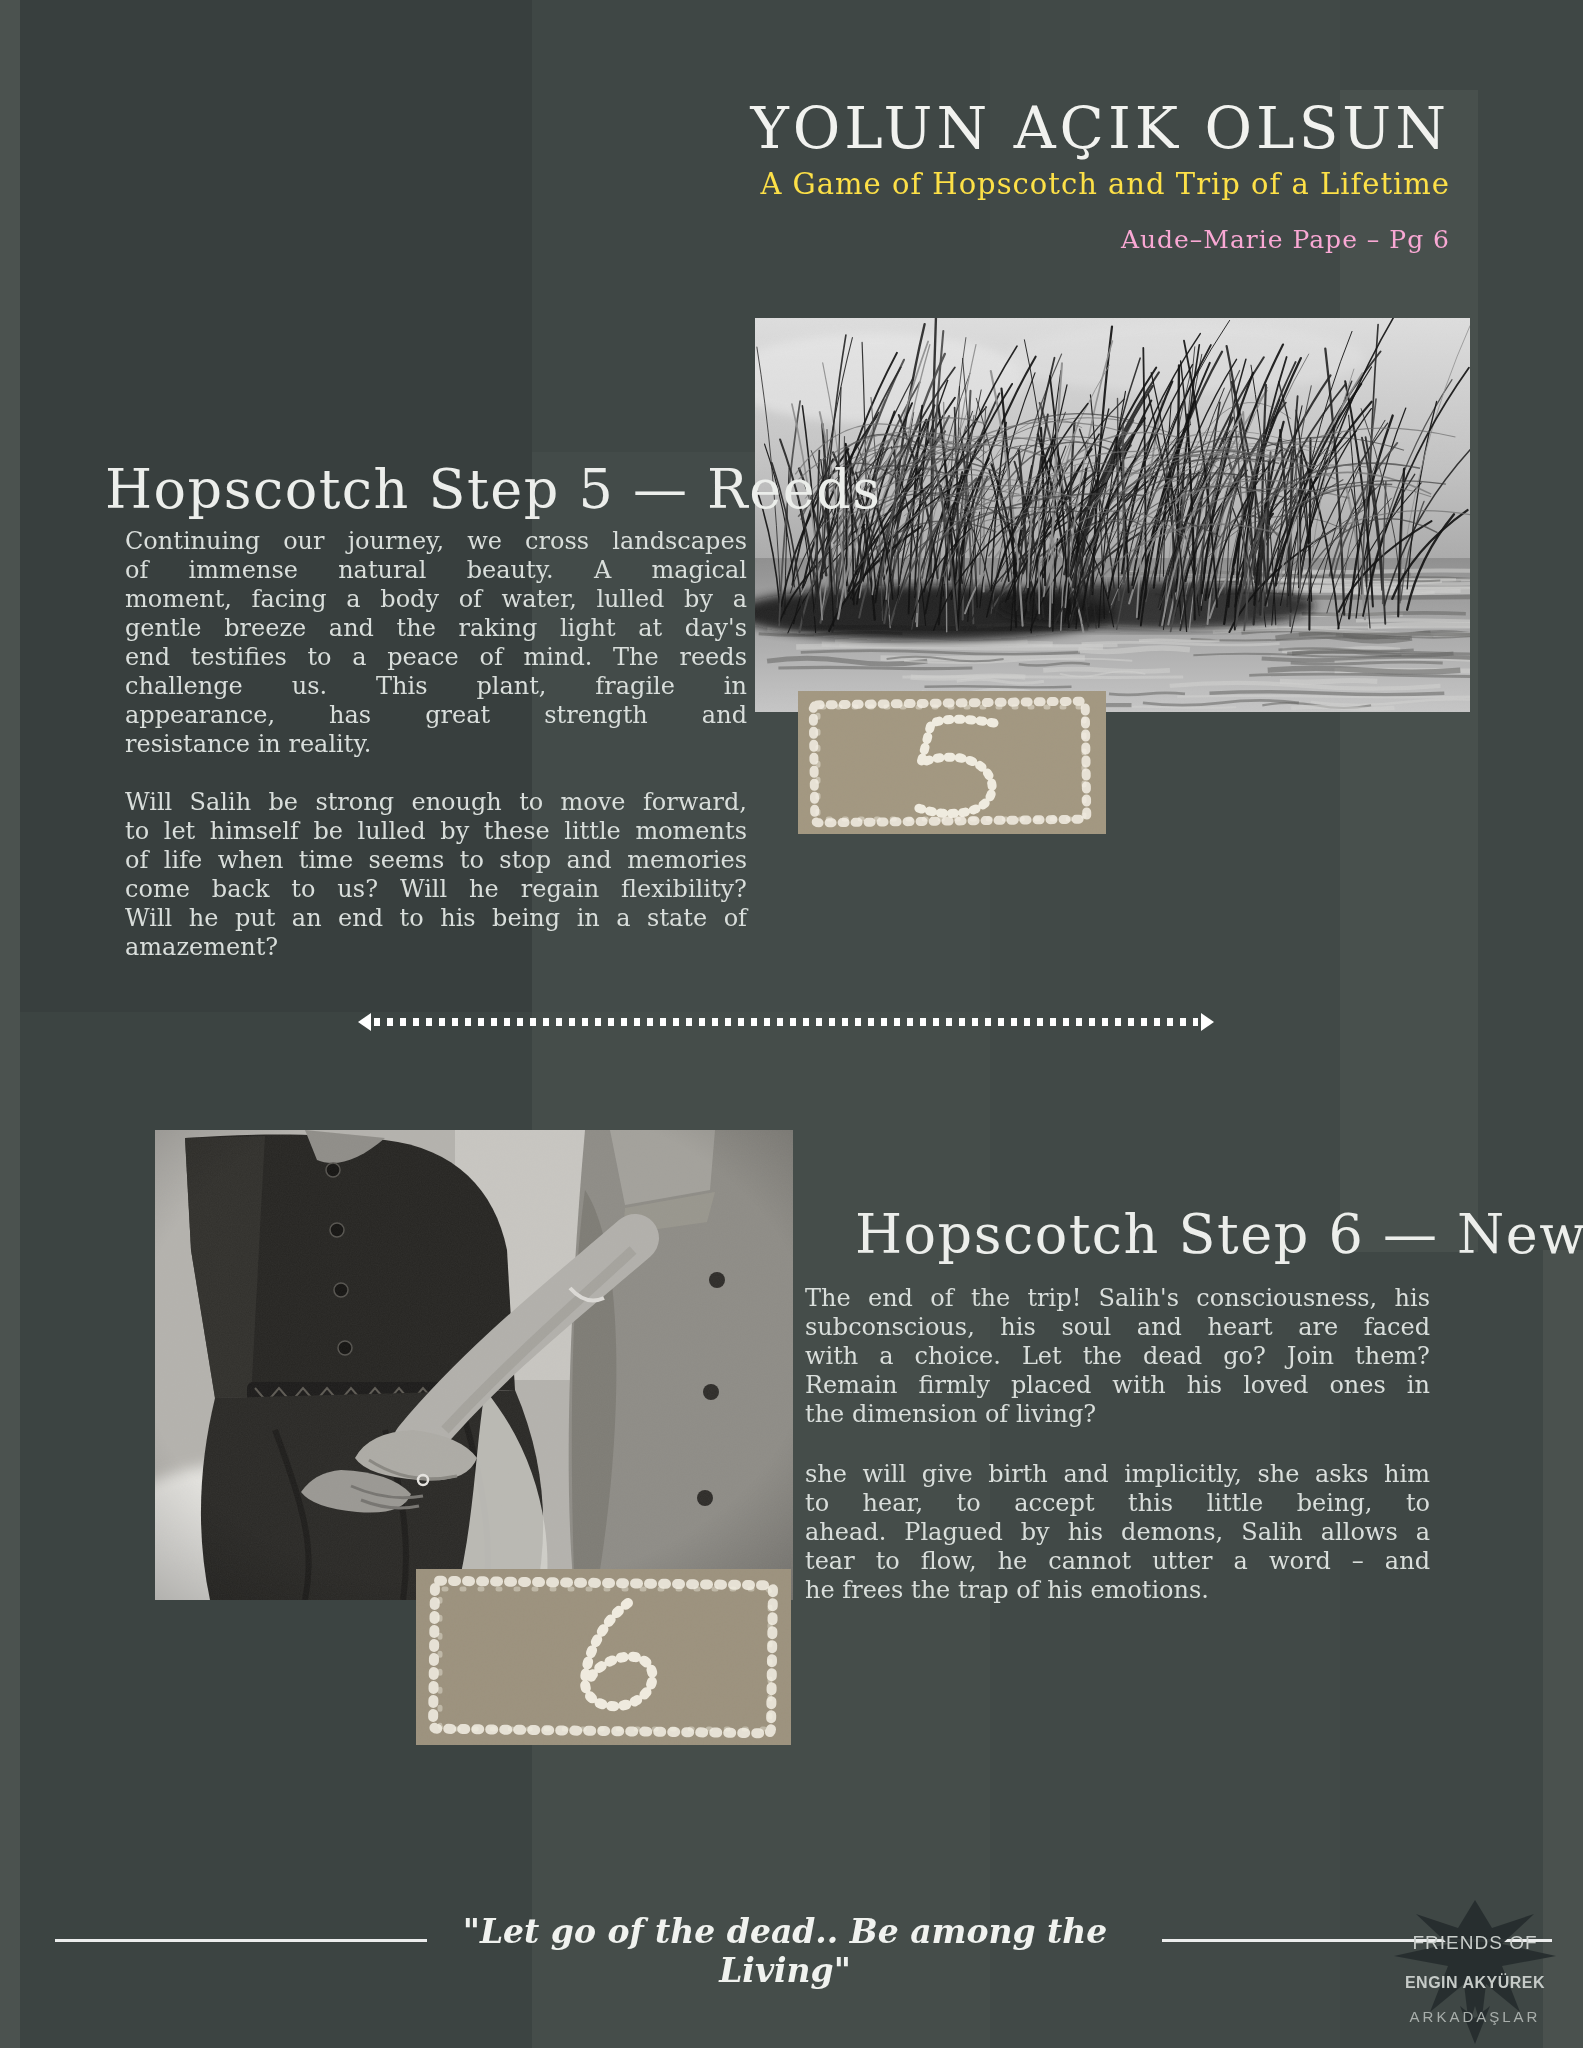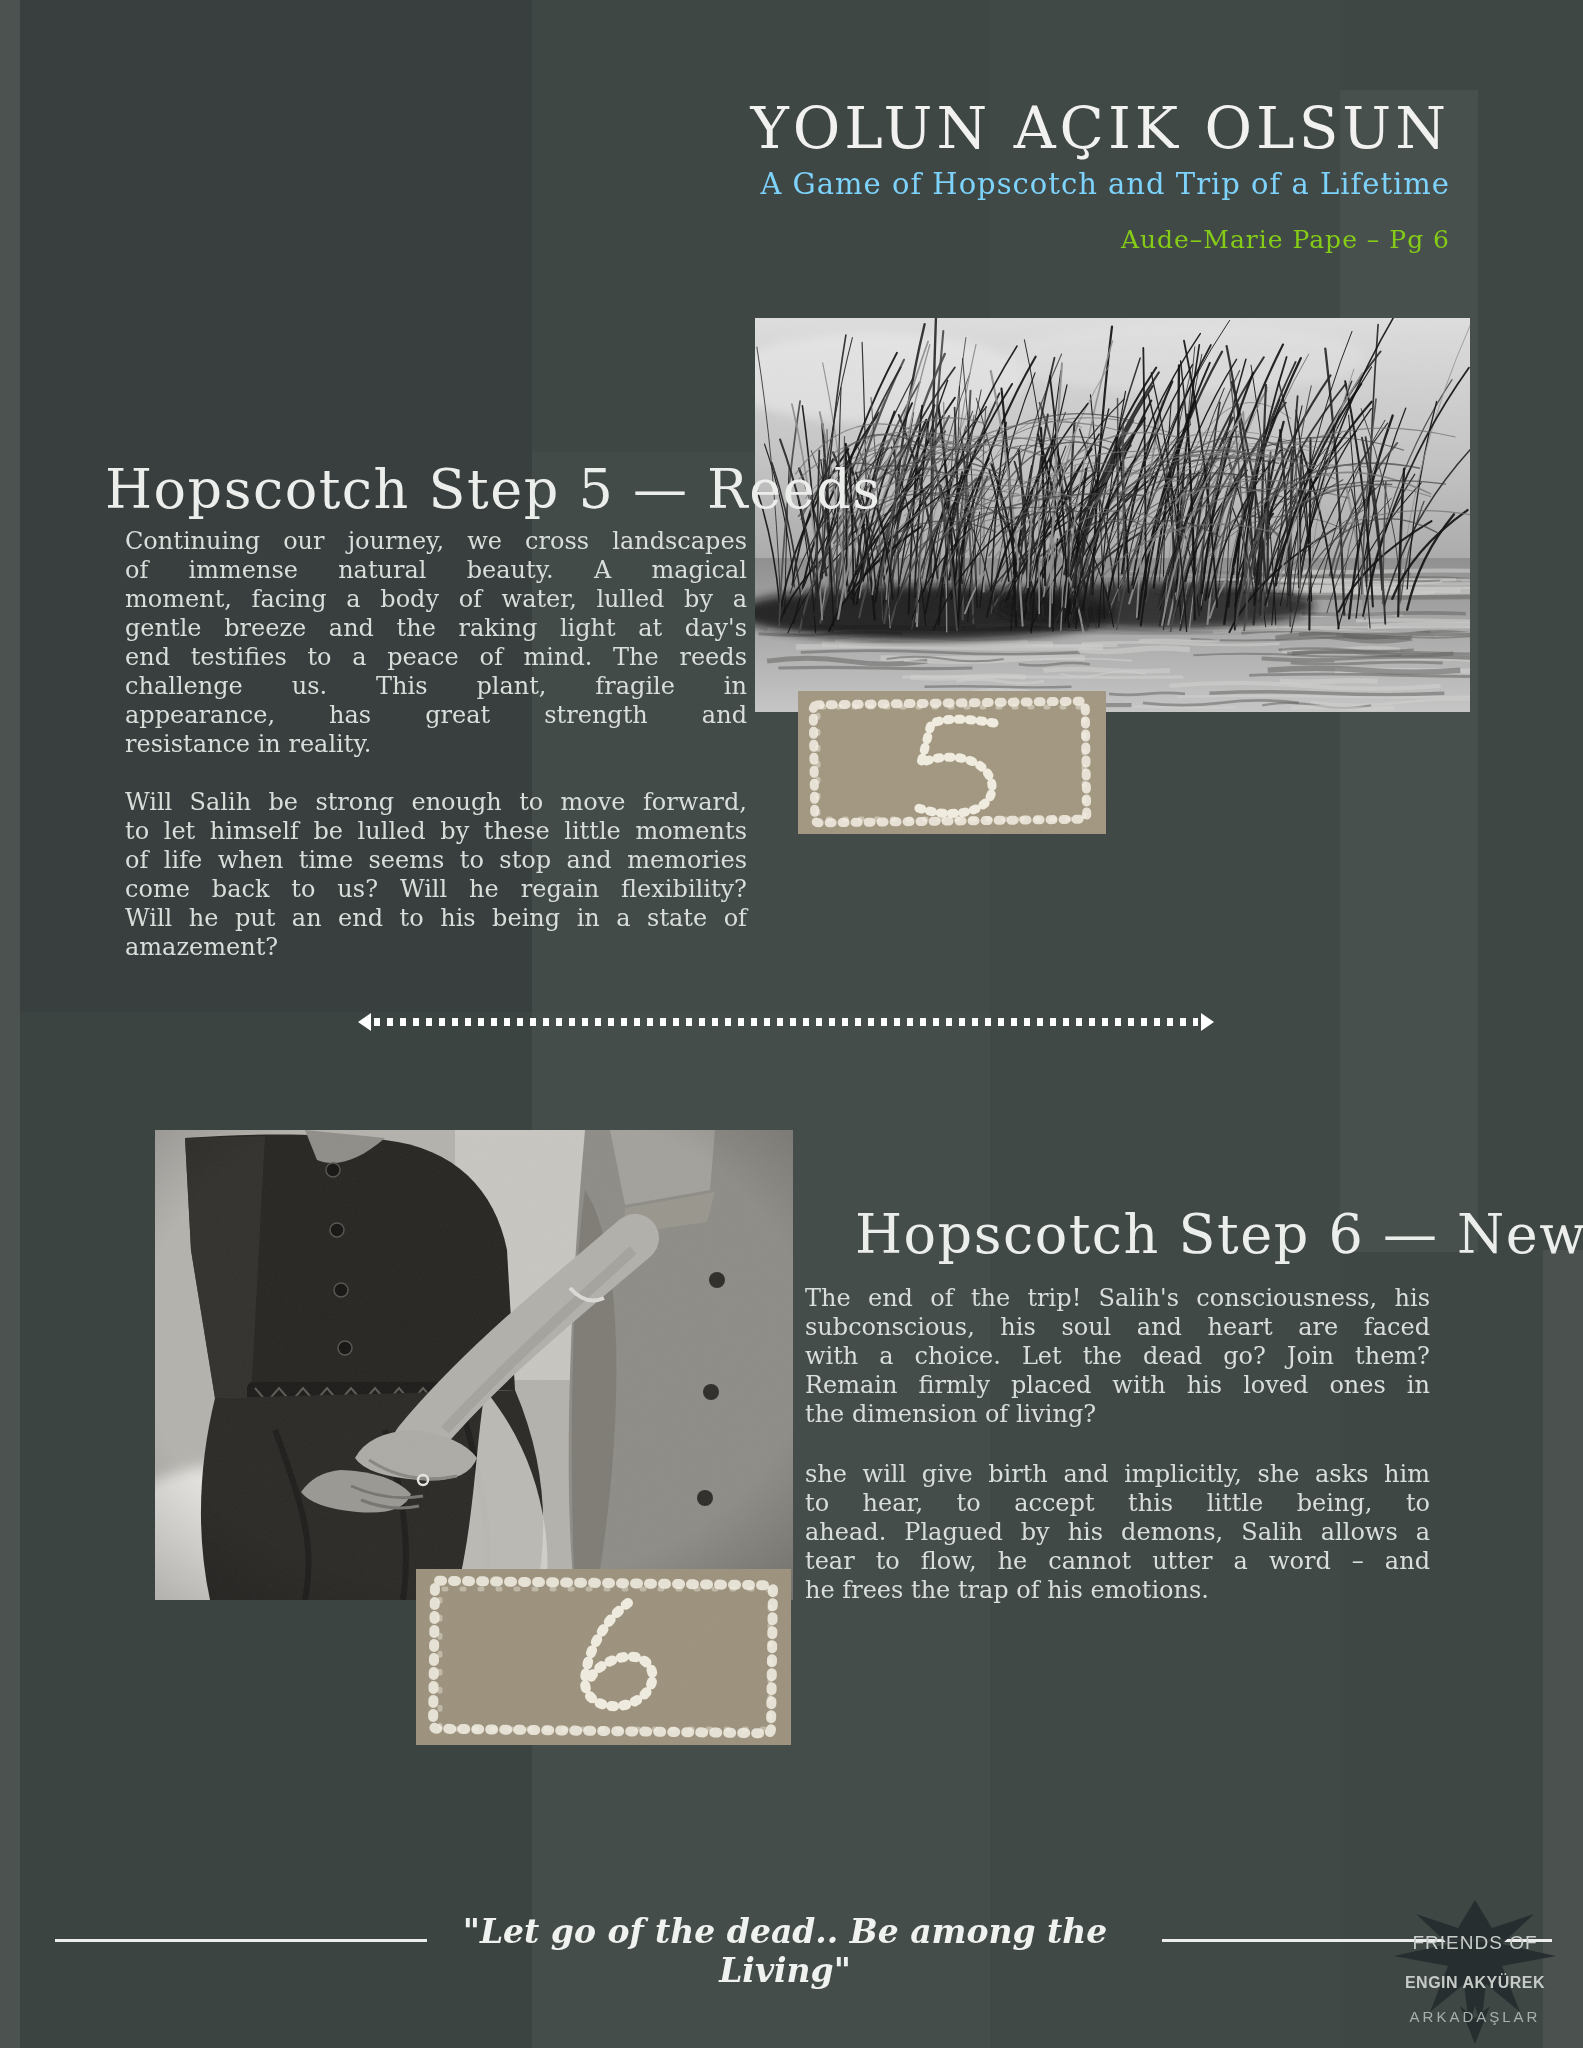--- a/index.html
+++ b/index.html
@@ -17,22 +17,22 @@
   .bg.band-mid-upper{left:532px;top:452px;width:458px;height:560px;background:#434b49;}
   .bg.col-right2{left:990px;top:0;width:350px;height:2048px;background:#414947;}
   .bg.band-right{left:1340px;top:90px;width:138px;height:1162px;background:#48504d;}
   .bg.block-botleft{left:20px;top:1012px;width:512px;height:1036px;background:#3c4442;}
   .bg.band-mid-lower{left:532px;top:1012px;width:458px;height:1036px;background:#454d4a;}
   .bg.edge-right-low{left:1543px;top:1250px;width:40px;height:798px;background:#4a514e;}
 
   
   .header{position:absolute;right:133px;top:98px;text-align:right;color:#f1f2ef;}
   .title{font-size:58px;letter-spacing:4px;line-height:1.05;font-weight:400;white-space:nowrap;}
-  .subtitle{font-size:29px;letter-spacing:1px;margin-top:8px;color:#7dd3fc;white-space:nowrap;}
-  .byline{font-size:25px;letter-spacing:1px;margin-top:24px;color:#84cc16;white-space:nowrap;text-align:right;}
+  .subtitle{font-size:29px;letter-spacing:1px;margin-top:8px;color:#fde047;white-space:nowrap;}
+  .byline{font-size:25px;letter-spacing:1px;margin-top:24px;color:#f9a8d4;white-space:nowrap;text-align:right;}
 
   
   .section-heading{font-size:54px;letter-spacing:1.5px;color:#eceeeb;white-space:nowrap;font-weight:400;}
   .copy{position:absolute;color:#d9dedb;font-size:24px;line-height:29px;}
   .copy .jline{text-align:justify;text-align-last:justify;}
   .copy .jline.last{text-align:left;text-align-last:left;}
   #step5-heading{position:absolute;left:105px;top:458px;}
   #step5-para1{left:125px;top:527px;width:622px;}
   #step5-para2{left:125px;top:788px;width:622px;}
   #step6-heading{position:absolute;left:855px;top:1203px;}

